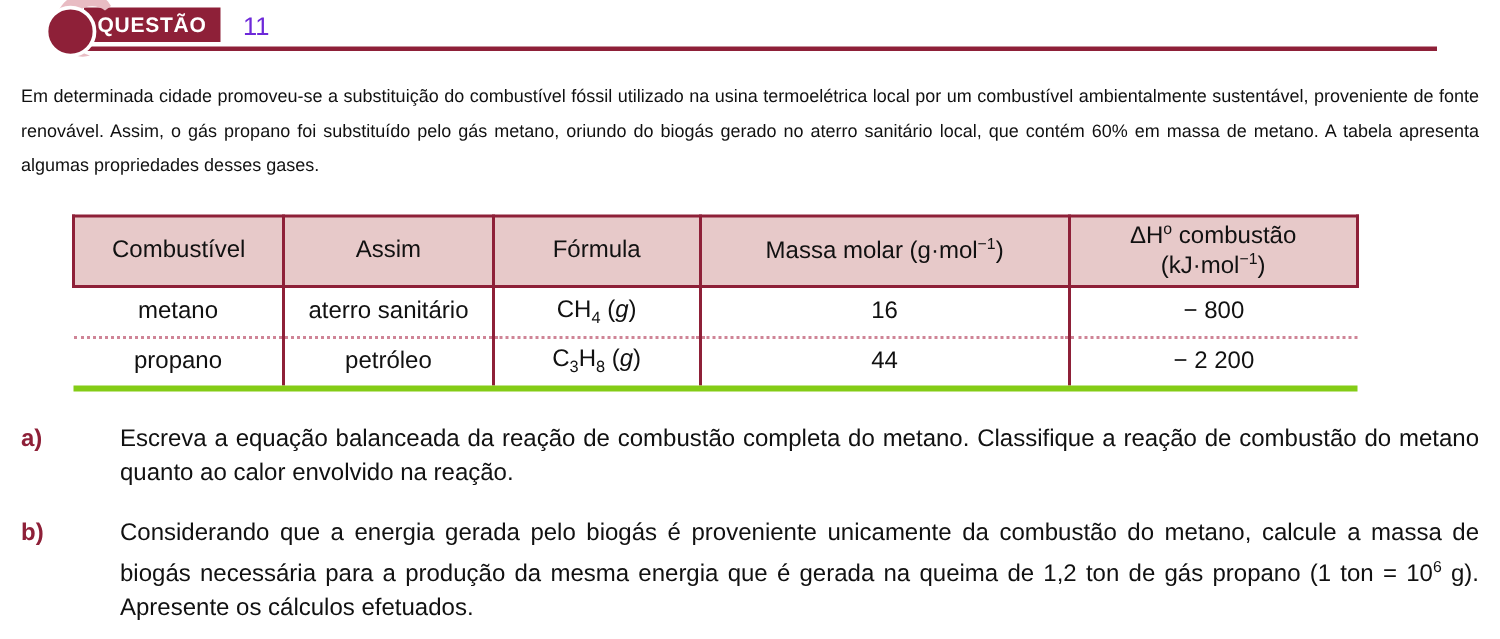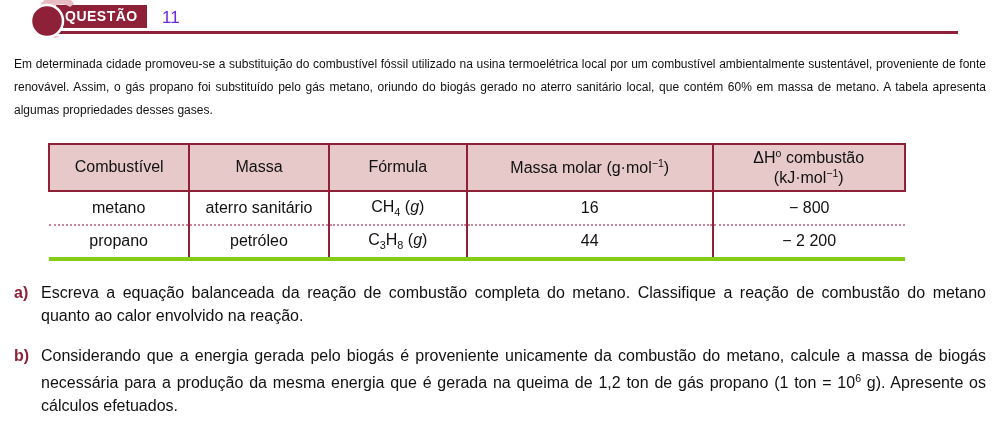--- a/index.html
+++ b/index.html
@@ -70,21 +70,21 @@
   .item {
     display: flex;
     margin: 20px 14px 0 14px;
     font-size: 16px; line-height: 23px;
   }
   .item + .item { margin-top: 17px; }
   .item .marker {
     flex: none; width: 27px;
     color: #8e2038; font-weight: bold;
   }
-  .item .itext { flex: 1; text-align: justify; }
+  .item .itext { flex: 1; text-align: justify; margin-left: 39px; }
 
   
   sup { font-size: 66%; }
   sub { font-size: 68%; }
   .it { font-style: italic; }
 </style>
 </head>
 <body>
 
 <div class="page">
@@ -98,21 +98,21 @@
     <div class="q-badge">QUESTÃO</div>
     <div class="q-number">11</div>
   </header>
 
   <p class="intro">Em determinada cidade promoveu-se a substituição do combustível fóssil utilizado na usina termoelétrica local por um combustível ambientalmente sustentável, proveniente de fonte renovável. Assim, o gás propano foi substituído pelo gás metano, oriundo do biogás gerado no aterro sanitário local, que contém 60% em massa de metano. A tabela apresenta algumas propriedades desses gases.</p>
 
   <table class="props">
     <thead>
       <tr>
         <th style="width:140px"><span>Combustível</span></th>
-        <th style="width:139px"><span>Massa</span></th>
+        <th style="width:139px"><span>Assim</span></th>
         <th style="width:138px"><span>Fórmula</span></th>
         <th style="width:245px"><span>Massa molar (g·mol</span><sup>−1</sup><span>)</span></th>
         <th style="width:192px"><span>ΔH</span><sup>o</sup><span> combustão (kJ·mol</span><sup>−1</sup><span>)</span></th>
       </tr>
     </thead>
     <tbody>
       <tr class="row-mid">
         <td class="first"><span>metano</span></td>
         <td><span>aterro sanitário</span></td>
         <td><span>CH</span><sub>4</sub><span> (</span><span class="it">g</span><span>)</span></td>

